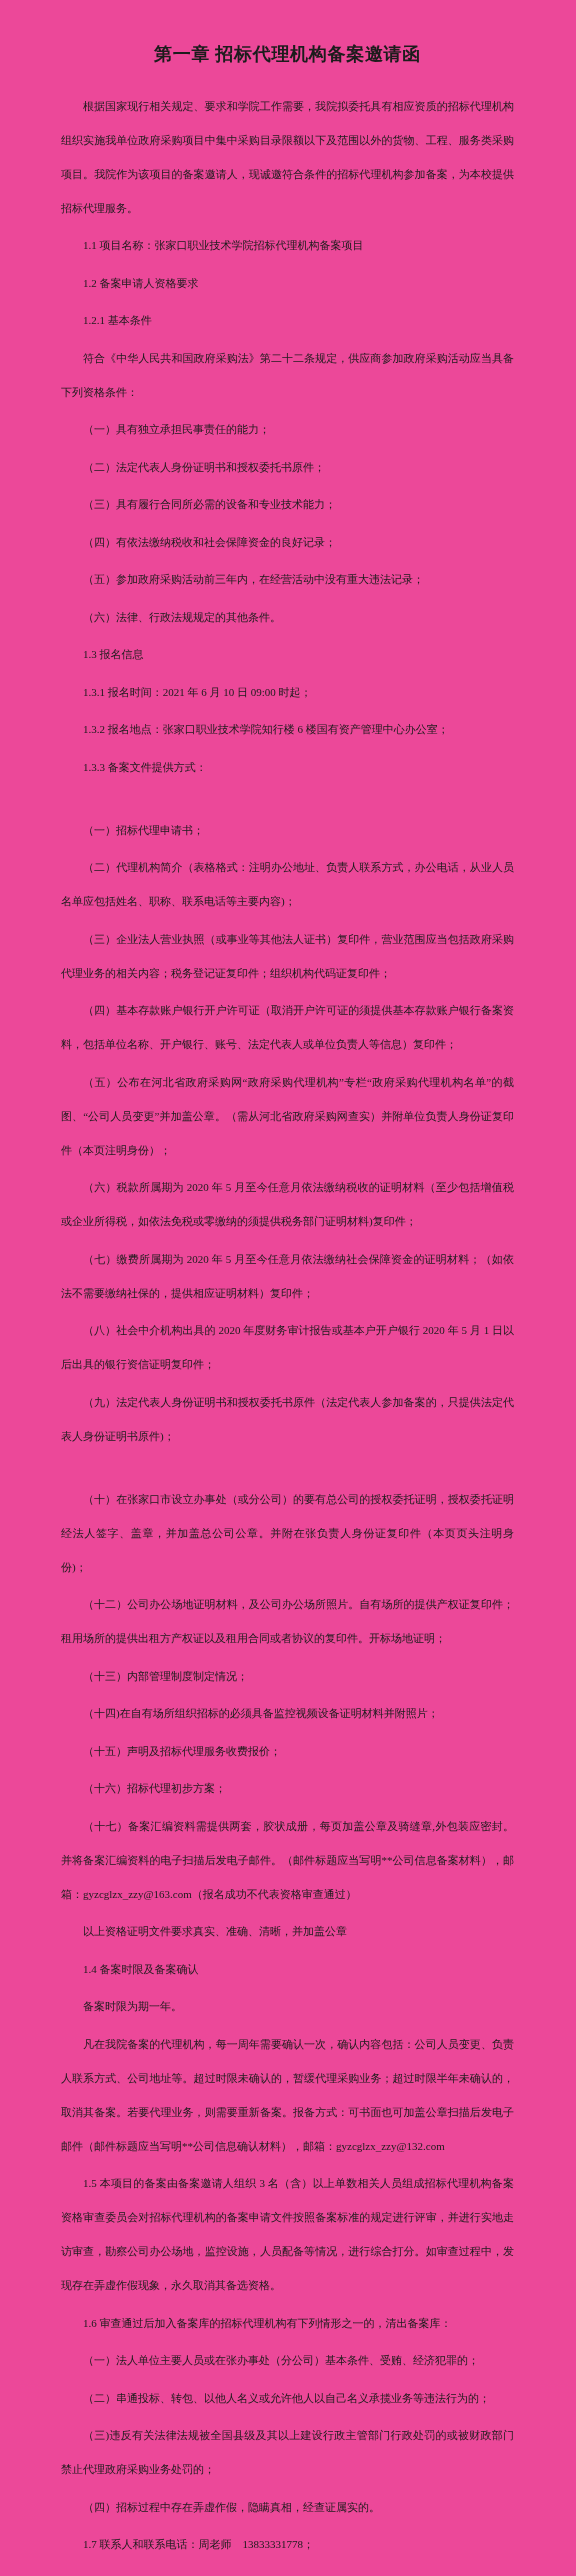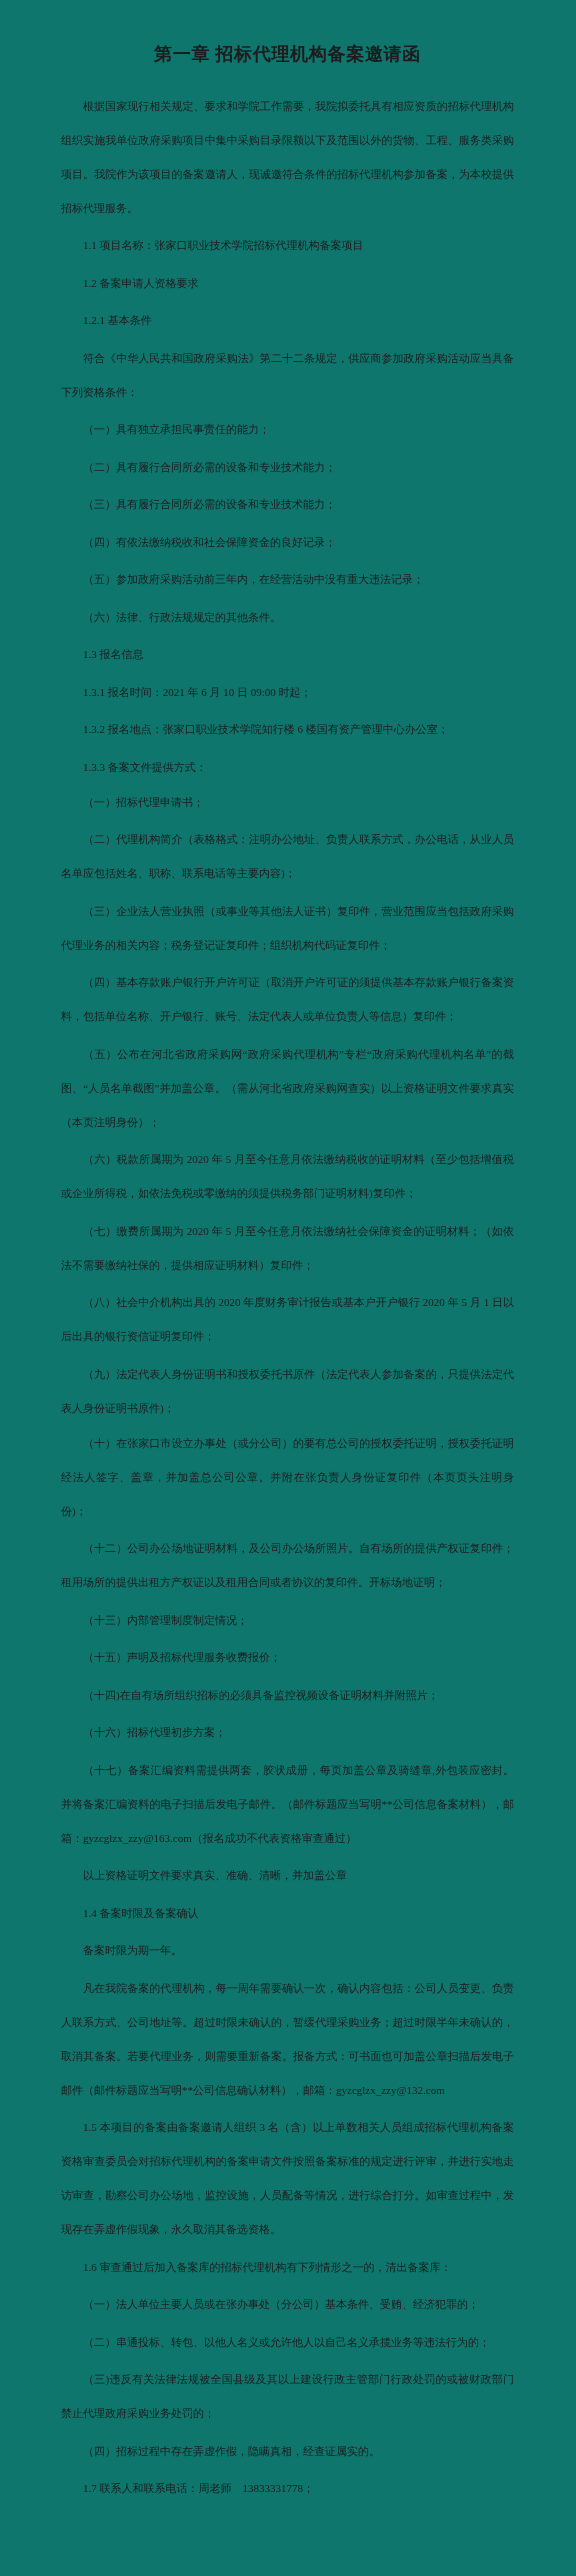--- a/index.html
+++ b/index.html
@@ -5,21 +5,21 @@
   html, body {
     margin: 0;
     padding: 0;
     background: #ffffff;
   }
   .page {
     position: relative;
     width: 577px;
     height: 2576px;
     box-sizing: border-box;
-    background: #0f766e;
+    background: #ec4899;
     padding: 40px 63px 14px 61px;
     overflow: hidden;
     font-family: "Liberation Serif", "DejaVu Serif", serif;
     color: #1c1c1c;
   }
   .doc-title {
     font-size: 18px;
     font-weight: bold;
     text-align: center;
     line-height: 29px;
@@ -31,58 +31,58 @@
     line-height: 34px;
     margin: 3.5px 0 0 0;
     text-align: justify;
     text-indent: 2em;
     word-break: break-word;
   }
   .doc-body p.para.bold {
     font-weight: normal;
   }
   .doc-body p.para.gap-before {
-    margin-top: 1px;
+    margin-top: 29px;
   }
 </style>
 </head>
 <body>
 
 <div class="page">
   <h1 class="doc-title">第一章 招标代理机构备案邀请函</h1>
   <div class="doc-body">
       <p class="para">根据国家现行相关规定、要求和学院工作需要，我院拟委托具有相应资质的招标代理机构组织实施我单位政府采购项目中集中采购目录限额以下及范围以外的货物、工程、服务类采购项目。我院作为该项目的备案邀请人，现诚邀符合条件的招标代理机构参加备案，为本校提供招标代理服务。</p>
       <p class="para">1.1 项目名称：张家口职业技术学院招标代理机构备案项目</p>
       <p class="para">1.2 备案申请人资格要求</p>
       <p class="para">1.2.1 基本条件</p>
       <p class="para">符合《中华人民共和国政府采购法》第二十二条规定，供应商参加政府采购活动应当具备下列资格条件：</p>
       <p class="para">（一）具有独立承担民事责任的能力；</p>
-      <p class="para">（二）具有履行合同所必需的设备和专业技术能力；</p>
+      <p class="para">（二）法定代表人身份证明书和授权委托书原件；</p>
       <p class="para">（三）具有履行合同所必需的设备和专业技术能力；</p>
       <p class="para">（四）有依法缴纳税收和社会保障资金的良好记录；</p>
       <p class="para">（五）参加政府采购活动前三年内，在经营活动中没有重大违法记录；</p>
       <p class="para">（六）法律、行政法规规定的其他条件。</p>
       <p class="para">1.3 报名信息</p>
       <p class="para">1.3.1 报名时间：2021 年 6 月 10 日 09:00 时起；</p>
       <p class="para">1.3.2 报名地点：张家口职业技术学院知行楼 6 楼国有资产管理中心办公室；</p>
       <p class="para">1.3.3 备案文件提供方式：</p>
       <p class="para gap-before">（一）招标代理申请书；</p>
       <p class="para">（二）代理机构简介（表格格式：注明办公地址、负责人联系方式，办公电话，从业人员名单应包括姓名、职称、联系电话等主要内容)；</p>
       <p class="para">（三）企业法人营业执照（或事业等其他法人证书）复印件，营业范围应当包括政府采购代理业务的相关内容；税务登记证复印件；组织机构代码证复印件；</p>
       <p class="para">（四）基本存款账户银行开户许可证（取消开户许可证的须提供基本存款账户银行备案资料，包括单位名称、开户银行、账号、法定代表人或单位负责人等信息）复印件；</p>
-      <p class="para">（五）公布在河北省政府采购网“政府采购代理机构”专栏“政府采购代理机构名单”的截图、“人员名单截图”并加盖公章。（需从河北省政府采购网查实）以上资格证明文件要求真实（本页注明身份）；</p>
+      <p class="para">（五）公布在河北省政府采购网“政府采购代理机构”专栏“政府采购代理机构名单”的截图、“公司人员变更”并加盖公章。（需从河北省政府采购网查实）并附单位负责人身份证复印件（本页注明身份）；</p>
       <p class="para">（六）税款所属期为 2020 年 5 月至今任意月依法缴纳税收的证明材料（至少包括增值税或企业所得税，如依法免税或零缴纳的须提供税务部门证明材料)复印件；</p>
       <p class="para">（七）缴费所属期为 2020 年 5 月至今任意月依法缴纳社会保障资金的证明材料；（如依法不需要缴纳社保的，提供相应证明材料）复印件；</p>
       <p class="para">（八）社会中介机构出具的 2020 年度财务审计报告或基本户开户银行 2020 年 5 月 1 日以后出具的银行资信证明复印件；</p>
       <p class="para">（九）法定代表人身份证明书和授权委托书原件（法定代表人参加备案的，只提供法定代表人身份证明书原件)；</p>
       <p class="para gap-before">（十）在张家口市设立办事处（或分公司）的要有总公司的授权委托证明，授权委托证明经法人签字、盖章，并加盖总公司公章。并附在张负责人身份证复印件（本页页头注明身份)；</p>
       <p class="para">（十二）公司办公场地证明材料，及公司办公场所照片。自有场所的提供产权证复印件；租用场所的提供出租方产权证以及租用合同或者协议的复印件。开标场地证明；</p>
       <p class="para">（十三）内部管理制度制定情况；</p>
+      <p class="para">（十四)在自有场所组织招标的必须具备监控视频设备证明材料并附照片；</p>
       <p class="para">（十五）声明及招标代理服务收费报价；</p>
-      <p class="para">（十四)在自有场所组织招标的必须具备监控视频设备证明材料并附照片；</p>
       <p class="para">（十六）招标代理初步方案；</p>
       <p class="para">（十七）备案汇编资料需提供两套，胶状成册，每页加盖公章及骑缝章,外包装应密封。并将备案汇编资料的电子扫描后发电子邮件。（邮件标题应当写明**公司信息备案材料），邮箱：gyzcglzx_zzy@163.com（报名成功不代表资格审查通过）</p>
       <p class="para bold">以上资格证明文件要求真实、准确、清晰，并加盖公章</p>
       <p class="para">1.4 备案时限及备案确认</p>
       <p class="para">备案时限为期一年。</p>
       <p class="para">凡在我院备案的代理机构，每一周年需要确认一次，确认内容包括：公司人员变更、负责人联系方式、公司地址等。超过时限未确认的，暂缓代理采购业务；超过时限半年未确认的，取消其备案。若要代理业务，则需要重新备案。报备方式：可书面也可加盖公章扫描后发电子邮件（邮件标题应当写明**公司信息确认材料），邮箱：gyzcglzx_zzy@132.com</p>
       <p class="para">1.5 本项目的备案由备案邀请人组织 3 名（含）以上单数相关人员组成招标代理机构备案资格审查委员会对招标代理机构的备案申请文件按照备案标准的规定进行评审，并进行实地走访审查，勘察公司办公场地，监控设施，人员配备等情况，进行综合打分。如审查过程中，发现存在弄虚作假现象，永久取消其备选资格。</p>
       <p class="para">1.6 审查通过后加入备案库的招标代理机构有下列情形之一的，清出备案库：</p>
       <p class="para">（一）法人单位主要人员或在张办事处（分公司）基本条件、受贿、经济犯罪的；</p>
       <p class="para">（二）串通投标、转包、以他人名义或允许他人以自己名义承揽业务等违法行为的；</p>

